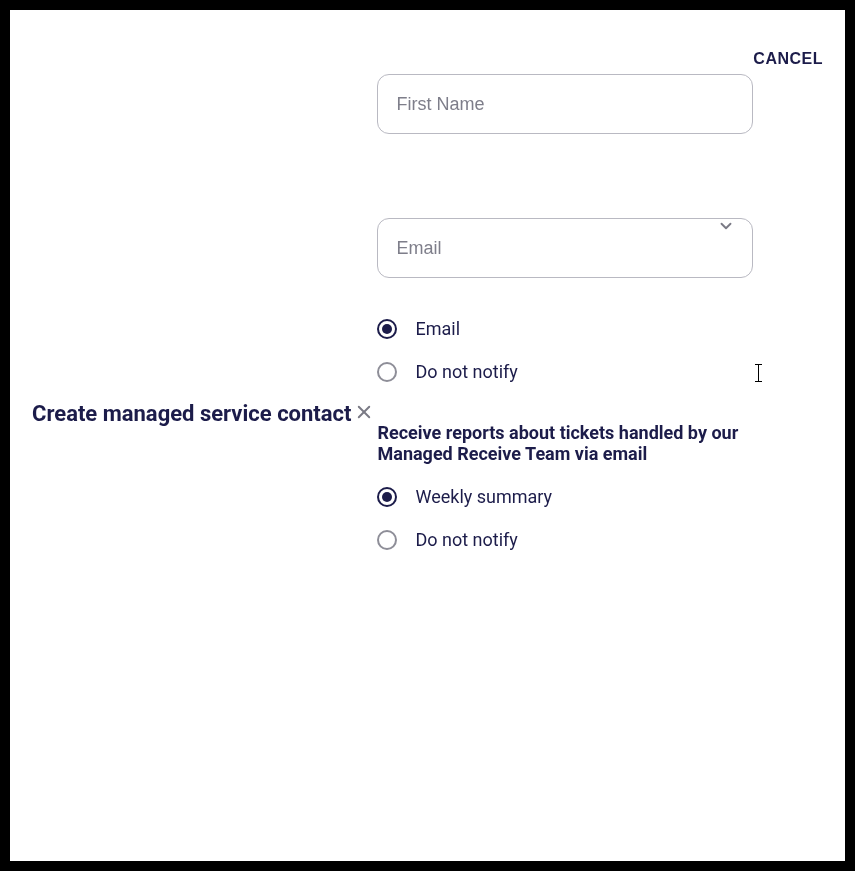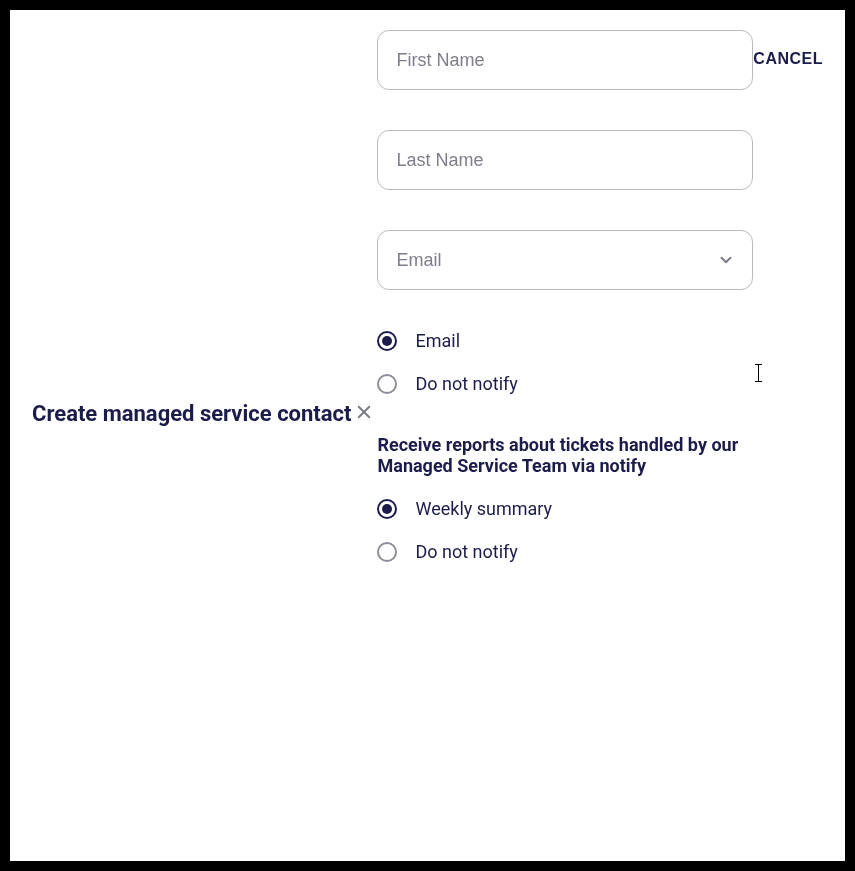--- a/index.html
+++ b/index.html
@@ -56,20 +56,21 @@
     }
     .field input {
       width: 100%;
       height: 60px;
       border: 1px solid #b9b9c2;
       border-radius: 12px;
       padding: 0 18px;
       font-size: 18px;
       color: #1c1c4a;
       outline: none;
+      margin-top: 44px;
     }
     .field input::placeholder {
       color: #7e7e8a;
     }
     .field.select input {
       padding-right: 46px;
     }
     .chevron {
       position: absolute;
       right: 18px;
@@ -195,23 +196,20 @@
       </span>
     </button>
   </div>
 
   <div class="form-body">
 
     <div class="field">
       <input type="text" placeholder="First Name" style="">
     </div>
 
-    <div class="field">
-      <input type="text" placeholder="Last Name" style="">
-    </div>
 
     <div class="field select">
       <input type="text" placeholder="Email" style="">
       <span class="chevron">
         <svg viewBox="0 0 24 24" fill="none" stroke="currentColor" stroke-width="2.5" stroke-linecap="round" stroke-linejoin="round">
           <polyline points="6 9 12 15 18 9"></polyline>
         </svg>
       </span>
     </div>
 
@@ -224,21 +222,21 @@
         <span class="radio-label">Email</span>
       </div>
 
       <div class="radio-opt">
         <span class="radio-circle unchecked"></span>
         <span class="radio-label">Do not notify</span>
       </div>
     </div>
 
     <div class="section">
-      <div class="section-title">Receive reports about tickets handled by our Managed Service Team via notify</div>
+      <div class="section-title">Receive reports about tickets handled by our Managed Receive Team via email</div>
 
       <div class="radio-opt">
         <span class="radio-circle">
             <span class="radio-dot"></span>
           </span>
         <span class="radio-label">Weekly summary</span>
       </div>
 
 
       <div class="radio-opt">

